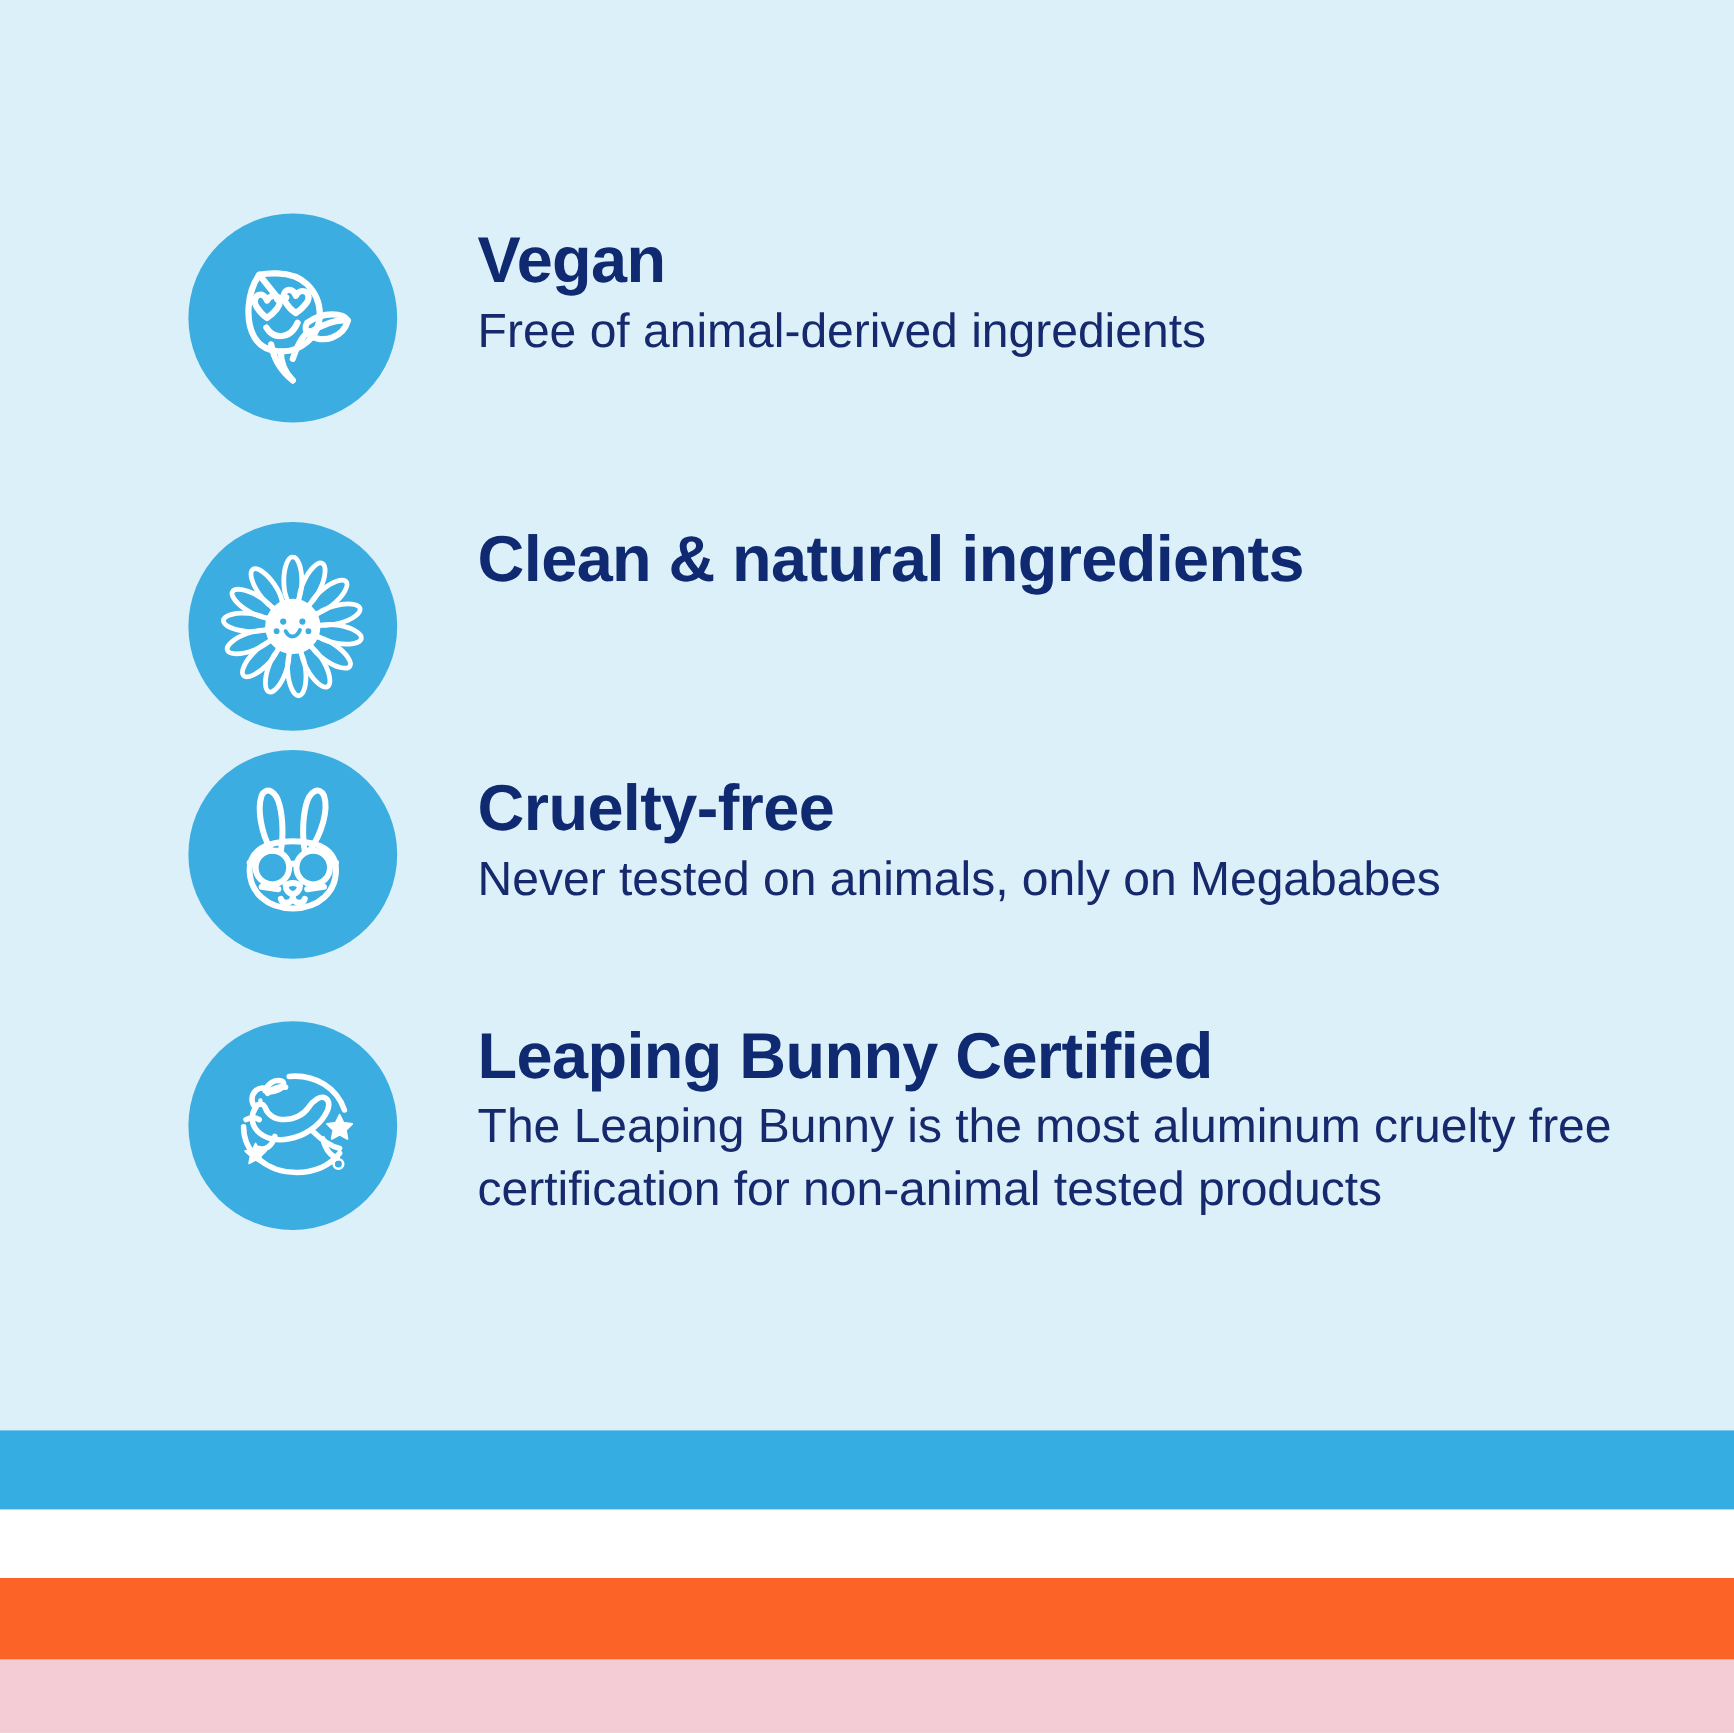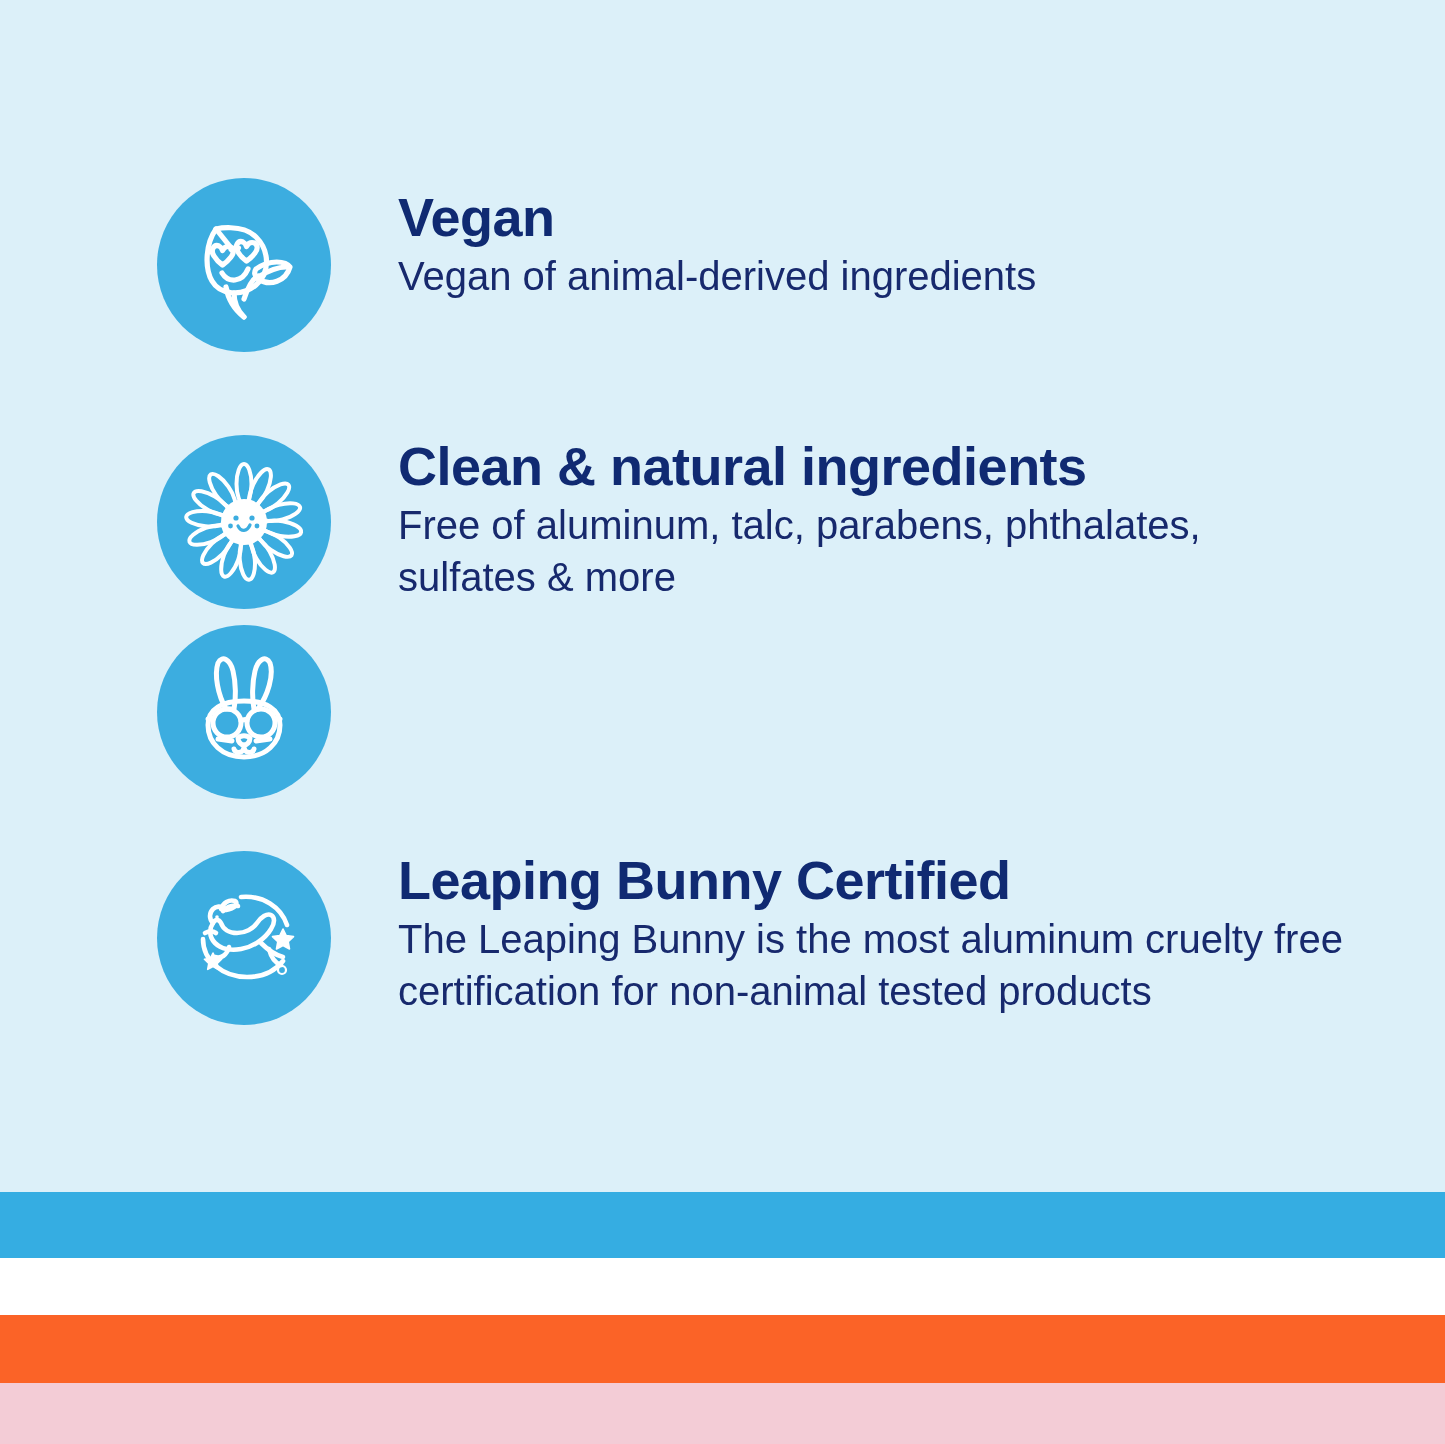--- a/index.html
+++ b/index.html
@@ -123,21 +123,21 @@
 
             <path d="M70 62 C 84 52, 100 54, 104 60 C 100 74, 84 80, 72 72 C 68 69, 68 65, 70 62 Z"></path>
             <path d="M72 70 C 82 64, 92 60, 100 60"></path>
 
             <path d="M58 92 C 62 80, 66 72, 72 69"></path>
           </svg>
         </span>
       </div>
       <div class="feature-text">
         <h2 class="feature-title">Vegan</h2>
-        <p class="feature-desc">Vegan of animal-derived ingredients</p>
+        <p class="feature-desc">Free of animal-derived ingredients</p>
       </div>
     </div>
 
     <div class="feature-row row-2">
       <div class="icon-badge">
         <span>
           <svg width="120" height="120" viewBox="0 0 120 120" fill="none" stroke="#ffffff" stroke-width="4" stroke-linecap="round" stroke-linejoin="round">
             <g id="petals">
               <g transform="translate(60,60)">
                 <g>
@@ -188,21 +188,20 @@
             <circle cx="52" cy="56" r="2.6" fill="#3cade0" stroke="none"></circle>
             <circle cx="68" cy="56" r="2.6" fill="#3cade0" stroke="none"></circle>
             <path d="M54 64 C 57 70, 63 70, 66 63" stroke="#3cade0" stroke-width="3.2" fill="none"></path>
             <circle cx="46.5" cy="64" r="2.4" fill="#3cade0" stroke="none"></circle>
             <circle cx="73" cy="64" r="2.4" fill="#3cade0" stroke="none"></circle>
           </svg>
         </span>
       </div>
       <div class="feature-text">
         <h2 class="feature-title">Clean &amp; natural ingredients</h2>
-        <p class="feature-desc">Free of aluminum, talc, parabens, phthalates, sulfates &amp; more</p>
       </div>
     </div>
 
     <div class="feature-row row-3">
       <div class="icon-badge">
         <span>
           <svg width="112" height="118" viewBox="0 0 112 118" fill="none" stroke="#ffffff" stroke-width="5" stroke-linecap="round" stroke-linejoin="round">
 
             <path d="M38 56 C 30 42, 26 22, 30 10 C 34 2, 42 6, 45 18 C 48 30, 48 46, 46 56 Z"></path>
 
@@ -222,20 +221,24 @@
             <path d="M50 85 C 53 82, 59 82, 62 85 C 62 89, 59 92, 56 92 C 53 92, 50 89, 50 85 Z"></path>
 
             <path d="M56 92 L 56 96"></path>
             <path d="M56 96 C 53 101, 47 100, 46 96"></path>
             <path d="M56 96 C 59 101, 65 100, 66 96"></path>
 
             <path d="M30 86 L 44 88"></path>
             <path d="M82 86 L 68 88"></path>
           </svg>
         </span>
+      </div>
+      <div class="feature-text">
+        <h2 class="feature-title">Cruelty-free</h2>
+        <p class="feature-desc">Never tested on animals, only on Megababes</p>
       </div>
     </div>
 
     <div class="feature-row row-4">
       <div class="icon-badge">
         <span>
           <svg width="122" height="122" viewBox="0 0 122 122" fill="none" stroke="#ffffff" stroke-width="4.6" stroke-linecap="round" stroke-linejoin="round">
 
             <path d="M58 20 C 80 18, 98 30, 104 48"></path>
 

